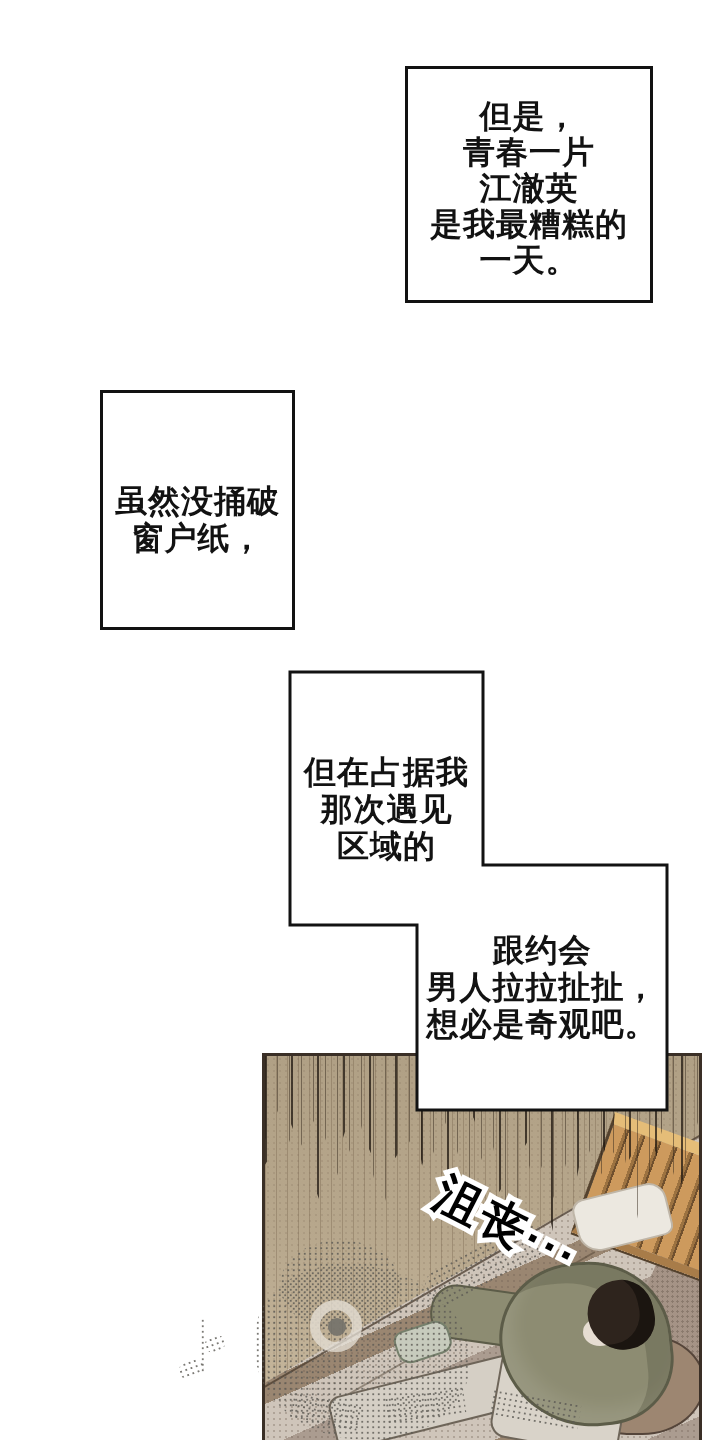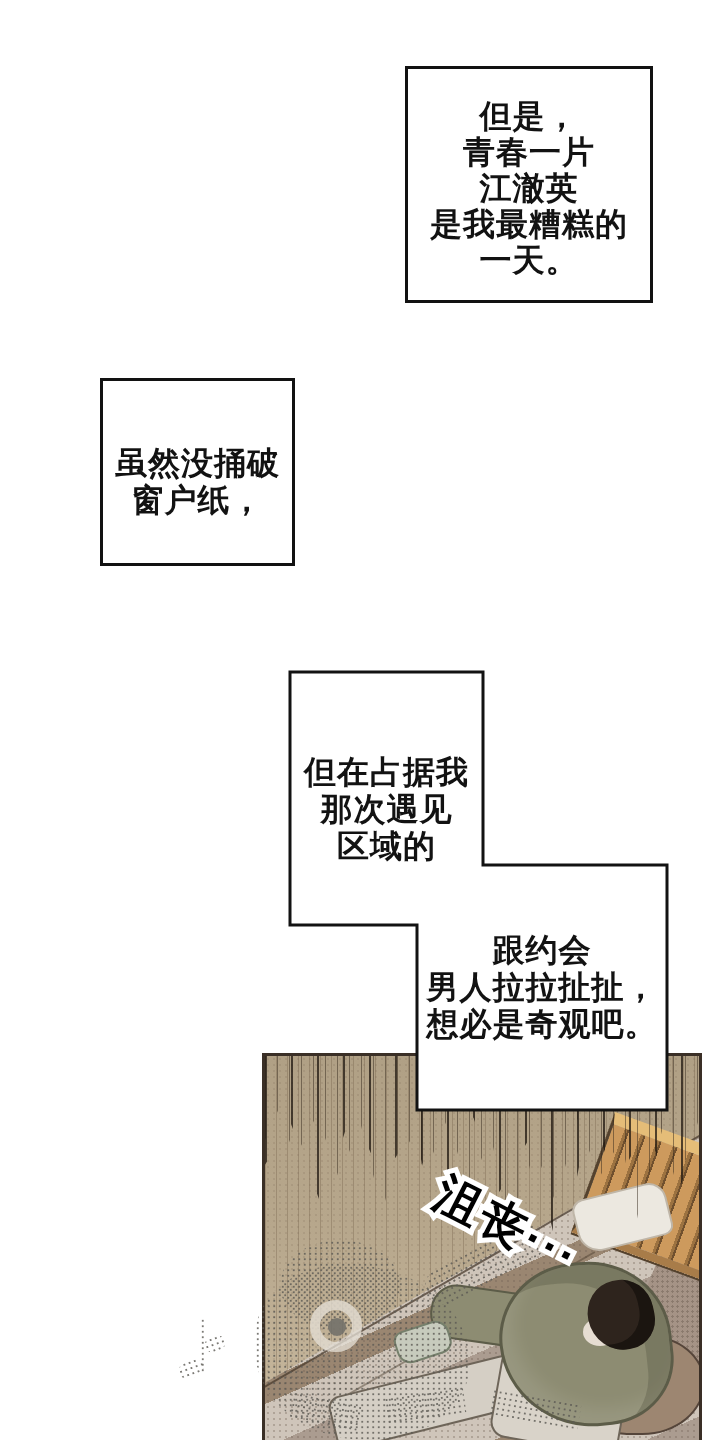--- a/index.html
+++ b/index.html
@@ -12,21 +12,21 @@
   }
   
   .sbox {
     position:absolute; background:#fff; border:3px solid var(--ink);
     display:flex; flex-direction:column; align-items:center; justify-content:center;
     text-align:center;
   }
   .sline { font-size:32px; line-height:37px; font-weight:600; color:var(--ink); letter-spacing:1px; white-space:nowrap; }
   #box1 { left:405px; top:66px;  width:248px; height:237px; padding-top:7px; }
   #box1 .sline { line-height:36px; }
-  #box2 { left:100px; top:378px; width:195px; height:188px; padding-top:19px;text-align:center; }
+  #box2 { left:100px; top:390px; width:195px; height:240px; padding-top:19px;text-align:center; }
   .boxtext { position:absolute; display:flex; flex-direction:column; align-items:center; justify-content:center; text-align:right; z-index:6; }
   #box3text { left:290px; top:672px; width:193px; height:253px; padding-top:22px; }
   #box4text { left:417px; top:865px; width:250px; height:245px; padding-top:0; }
   #boxunion { position:absolute; left:288px; top:670px; z-index:5; }
   
   #panel {
     position:absolute; left:262px; top:1053px; width:440px; height:387px;
     border:3px solid var(--panel-border); border-bottom:none; overflow:hidden; z-index:1;
     background-color:var(--wall);
     background-image:

